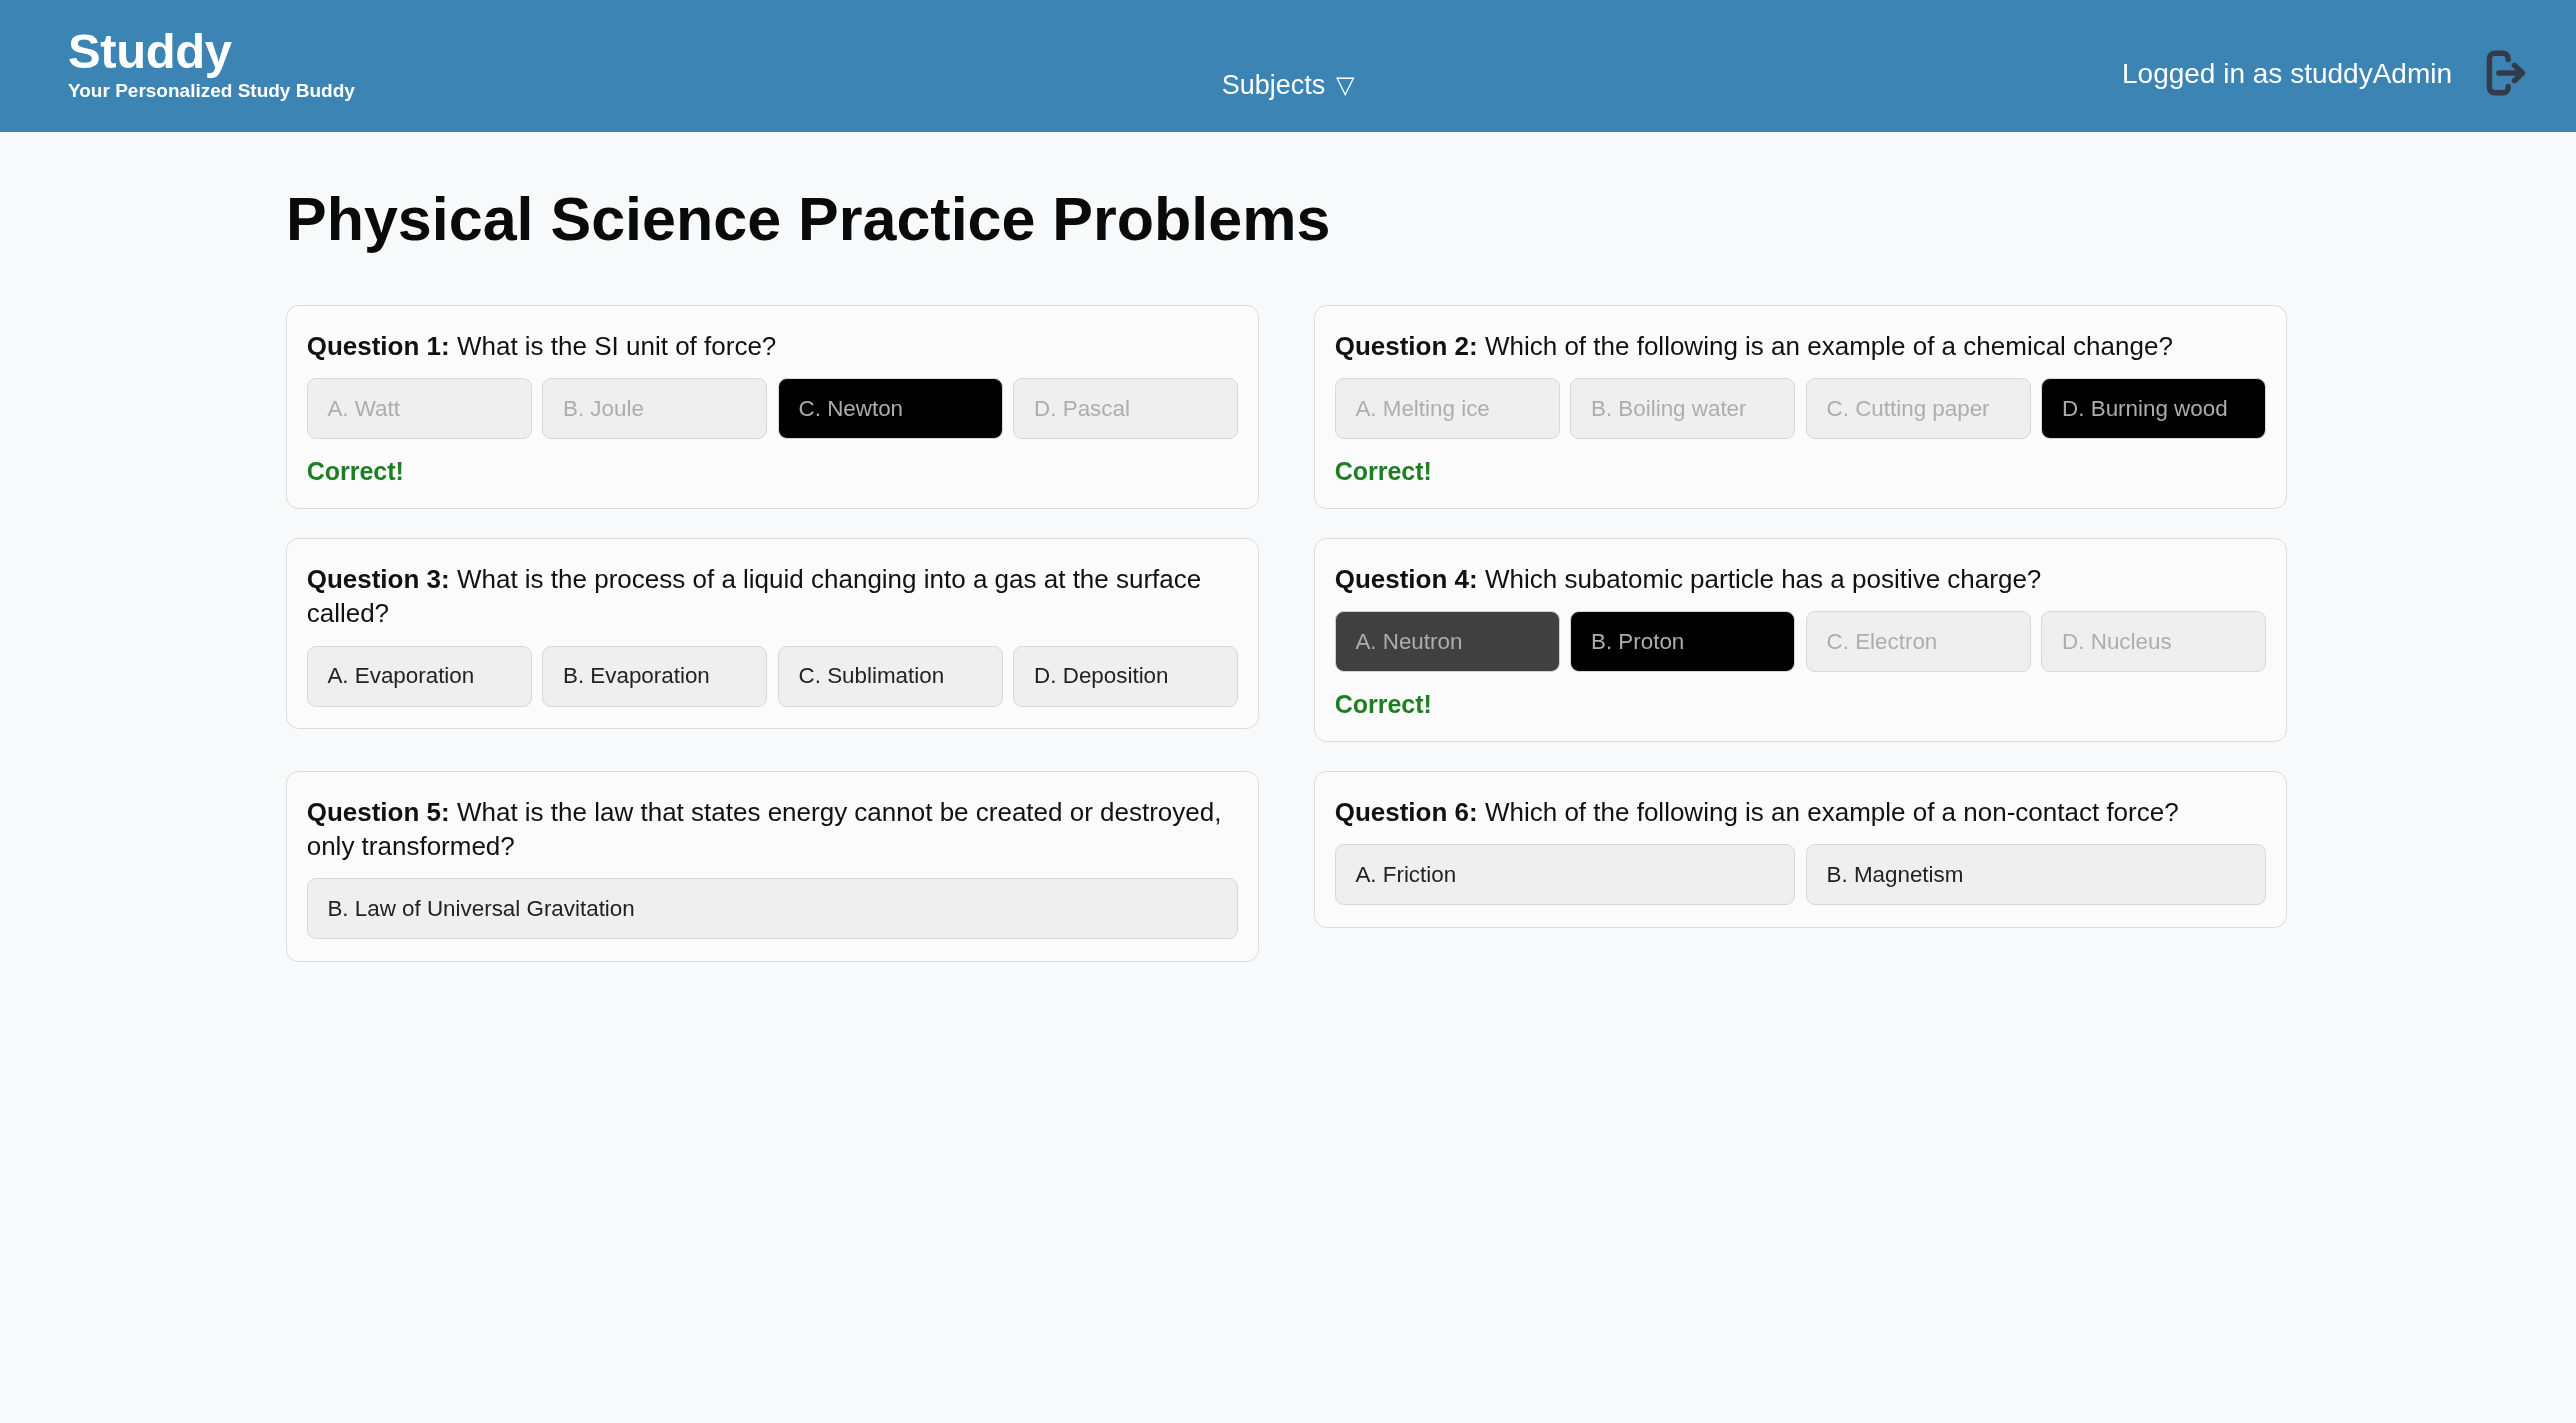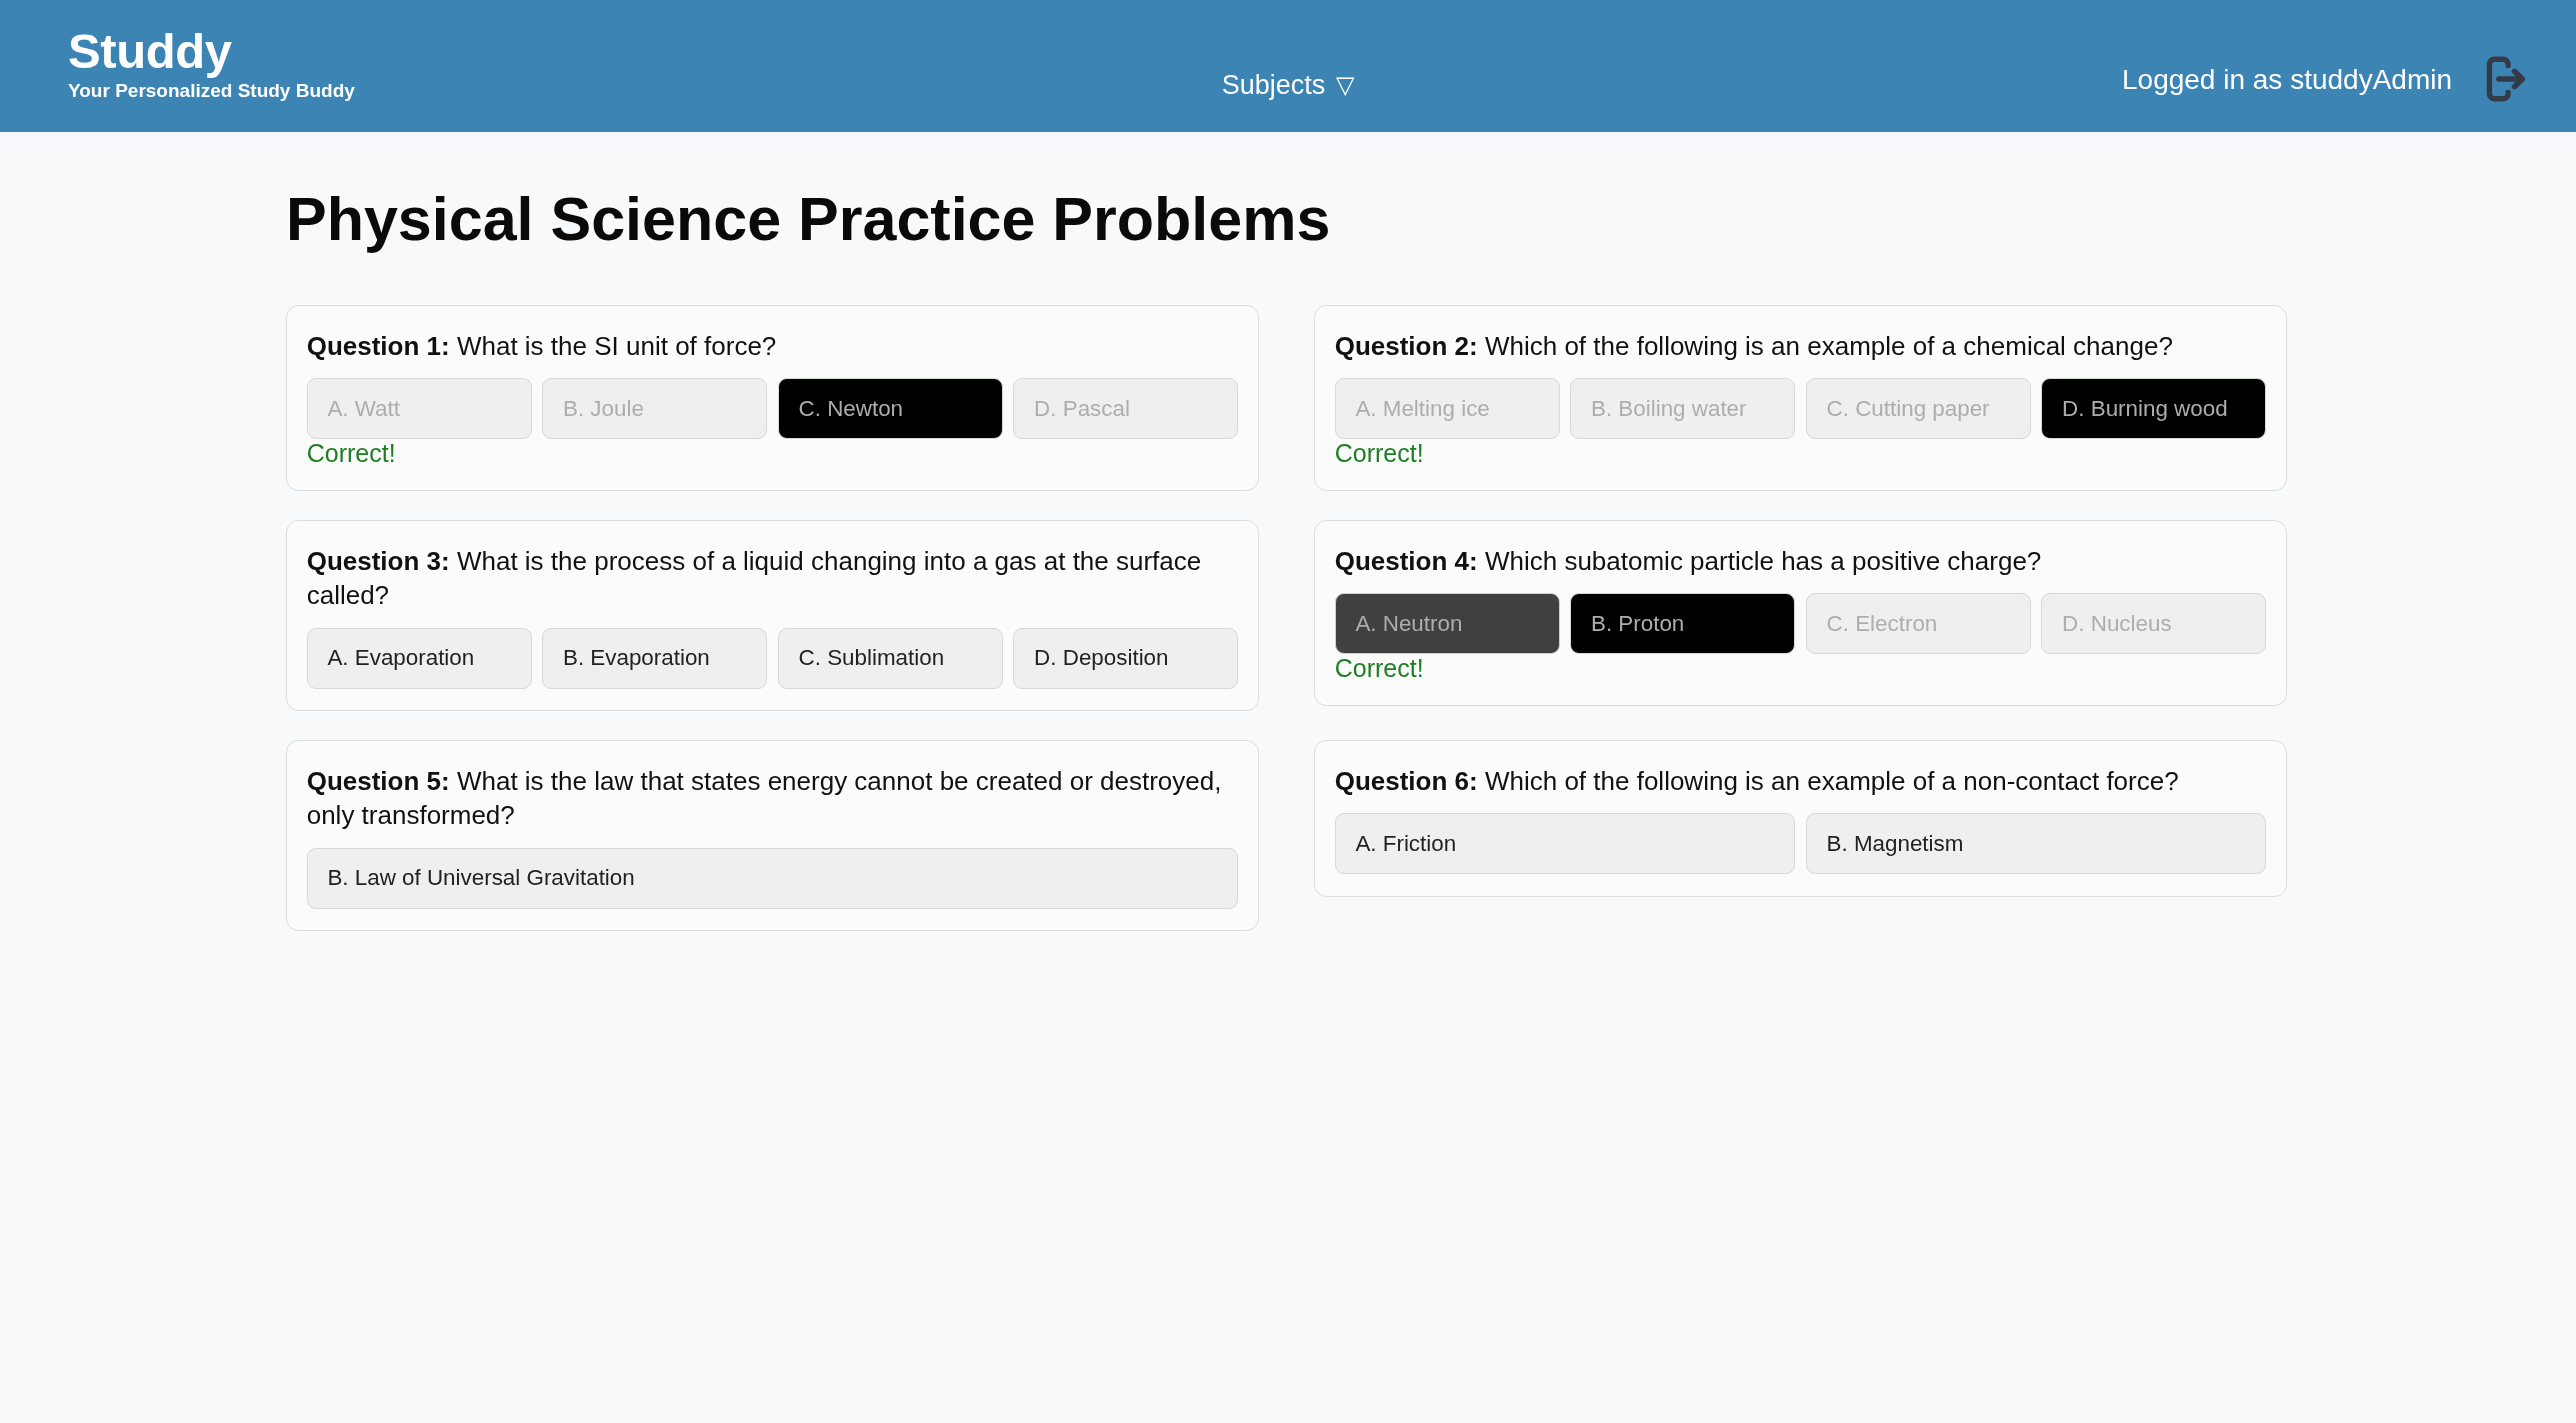--- a/index.html
+++ b/index.html
@@ -68,21 +68,20 @@
   }
 
   .account-area {
     position: absolute;
     right: 45px;
     top: 0;
     height: 148px;
     display: flex;
     align-items: center;
     gap: 25px;
-    margin-top: 6px;
   }
   .logged-in-label {
     color: #ffffff;
     font-size: 28px;
     white-space: nowrap;
   }
   .logout-btn {
     width: 54px;
     height: 54px;
     display: flex;
@@ -163,22 +162,23 @@
     cursor: default;
   }
   .option.state-hover {
     background: #404040;
     border-color: #d0d0d0;
     color: #adadad;
     cursor: default;
   }
 
   .feedback {
+    margin-top: 18px;
     font-size: 25px;
-    font-weight: normal;
+    font-weight: bold;
     color: #1e7e22;
   }
 </style>
 </head>
 <body>
 
 <header class="site-header">
 
   <div class="brand">
     <div class="brand-title">Studdy</div>

